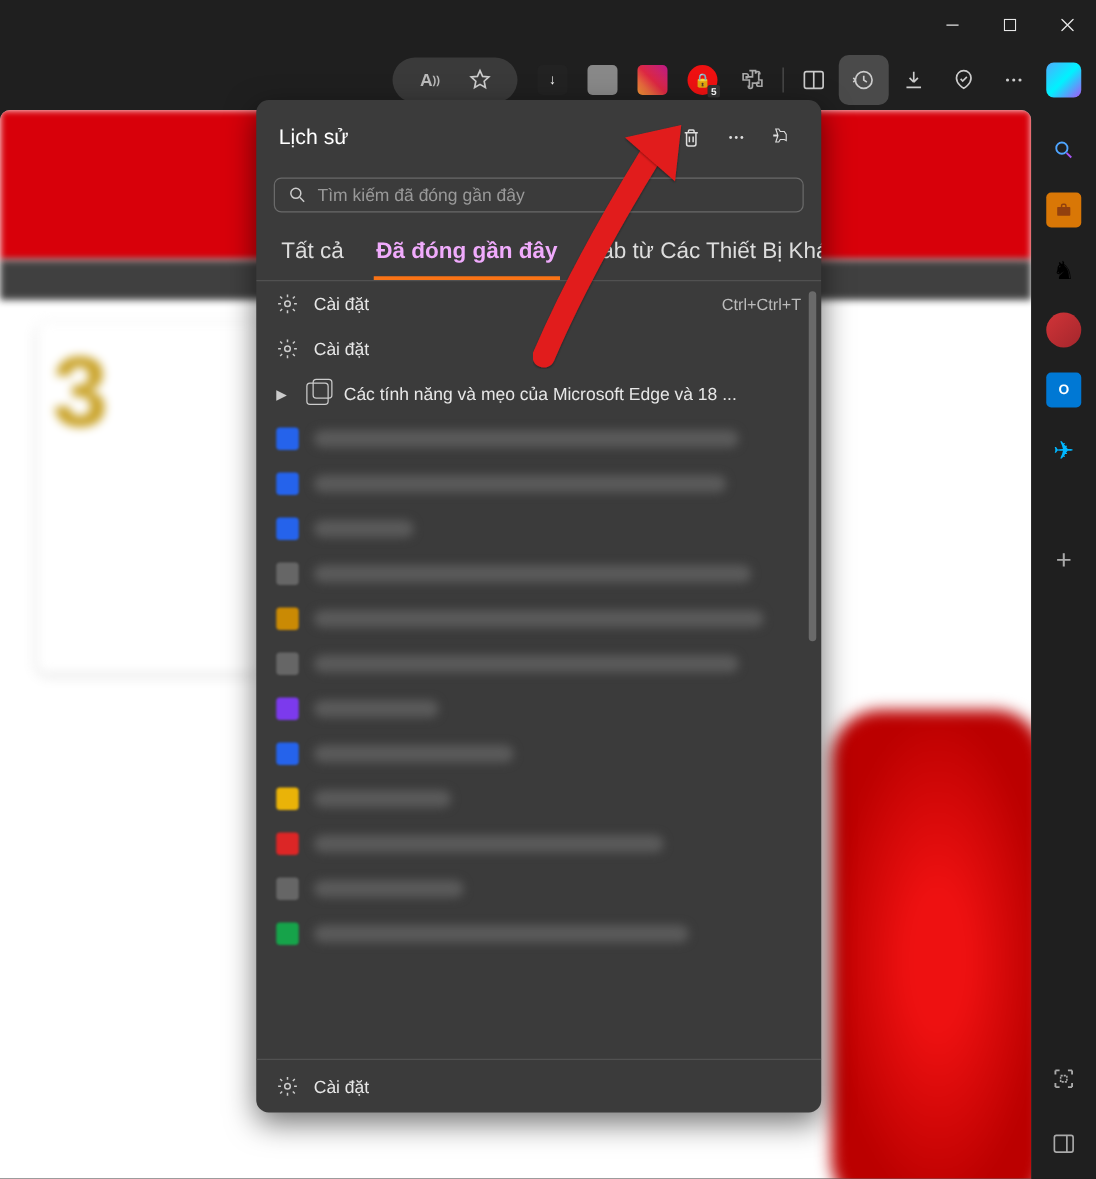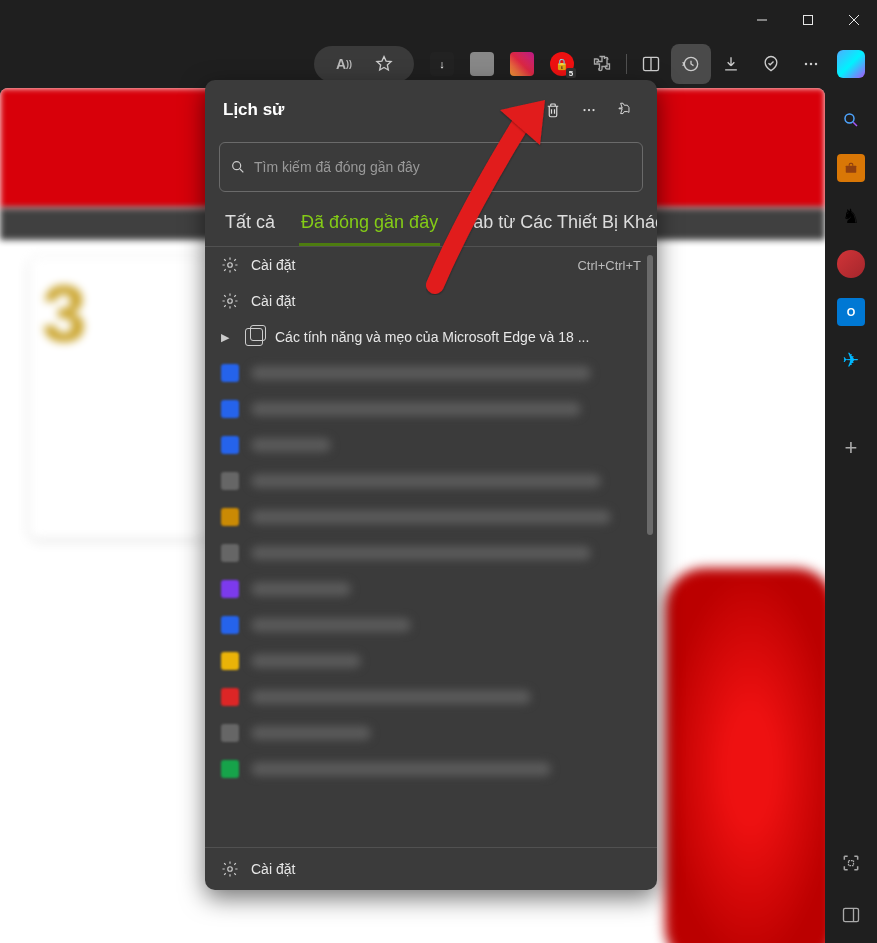--- a/index.html
+++ b/index.html
@@ -42,28 +42,28 @@
 .content-bg { position: absolute; left: 0; top: 88px; right: 52px; bottom: 0; background: #fff; overflow: hidden; border-top-left-radius: 8px; border-top-right-radius: 8px; filter: blur(0); }
 .bg-top-red { height: 120px; background: #d8000a; filter: blur(3px); }
 .bg-strip { height: 32px; background: #111; opacity: .8; filter: blur(3px); }
 .bg-card { position: absolute; left: 30px; top: 170px; width: 180px; height: 280px; background: #fff; border-radius: 8px; box-shadow: 0 2px 8px rgba(0,0,0,.15); filter: blur(4px); }
 .bg-card .num { font-size: 80px; color: #c9a227; padding: 10px 12px; font-weight: 700; }
 .bg-red-figure { position: absolute; right: -10px; top: 480px; width: 170px; height: 400px; background: radial-gradient(ellipse at center,#e11 20%,#b00 70%); border-radius: 40px; filter: blur(6px); }
 
 
 .history-panel { position: absolute; left: 205px; top: 80px; width: 452px; height: 810px; background: #3b3b3b; border-radius: 10px; box-shadow: 0 8px 24px rgba(0,0,0,.55); display: flex; flex-direction: column; overflow: hidden; }
 .hp-header { display: flex; align-items: center; padding: 12px 14px 8px 18px; }
-.hp-title { color: #fff; font-size: 17px; font-weight: 700; flex: 1; }
+.hp-title { color: #fff; font-size: 17px; font-weight: 400; flex: 1; }
 .hp-header-btn { width: 36px; height: 36px; display: flex; align-items: center; justify-content: center; color: #ddd; border-radius: 6px; }
-.hp-search { margin: 6px 14px 8px; height: 50px; border: 1px solid #6a6a6a; border-radius: 6px; background: #3b3b3b; display: flex; align-items: center; padding: 0 10px; }
+.hp-search { margin: 6px 14px 8px; height: 28px; border: 1px solid #6a6a6a; border-radius: 6px; background: #3b3b3b; display: flex; align-items: center; padding: 0 10px; }
 .hp-search input { flex: 1; border: 0; outline: 0; background: transparent; color: #ddd; font-size: 14px; margin-left: 8px; }
 .hp-search input::placeholder { color: #999; }
 .hp-tabs { display: flex; gap: 22px; padding: 4px 18px 0; border-bottom: 1px solid #515151; }
 .hp-tab { color: #ddd; font-size: 18px; padding: 8px 2px 10px; cursor: default; border-bottom: 3px solid transparent; white-space: nowrap; }
-.hp-tab.active { color: #84cc16; font-weight: 400; border-bottom: 3px solid #4d7c0f; }
+.hp-tab.active { color: #f0abfc; font-weight: 700; border-bottom: 3px solid #f97316; }
 .hp-list { flex: 1; overflow: hidden; position: relative; }
 .hp-row { display: flex; align-items: center; padding: 9px 16px; color: #e7e7e7; font-size: 14px; gap: 12px; }
 .hp-row .row-icon { width: 18px; height: 18px; display: flex; align-items: center; justify-content: center; color: #ccc; }
 .hp-row .row-text { flex: 1; white-space: nowrap; overflow: hidden; text-overflow: ellipsis; }
 .hp-row .row-shortcut { color: #bbb; font-size: 13px; }
 .hp-row .chev { width: 12px; color: #ccc; font-size: 11px; }
 .hp-row .pages-icon { width: 18px; height: 18px; border: 1.5px solid #ccc; border-radius: 3px; position: relative; }
 .hp-row .pages-icon::before { content: ""; position: absolute; inset: -4px -4px 4px 4px; border: 1.5px solid #ccc; border-radius: 3px; }
 .hp-blur-item { display: flex; align-items: center; gap: 12px; padding: 9px 16px; }
 .hp-blur-ico { width: 18px; height: 18px; border-radius: 3px; filter: blur(1px); }

